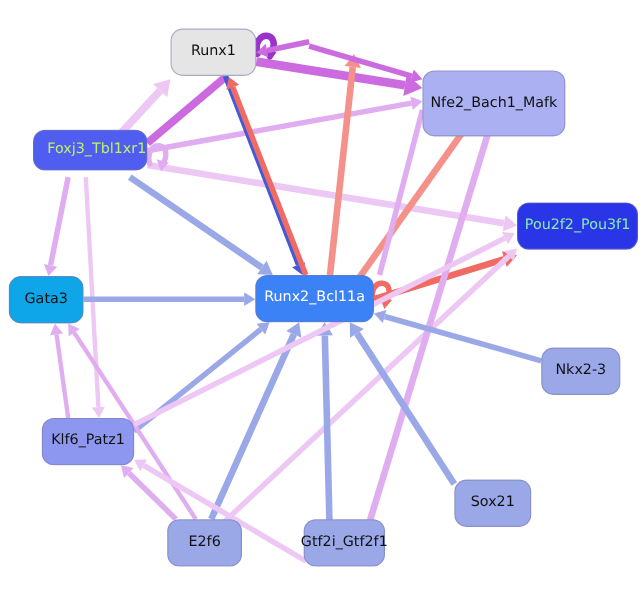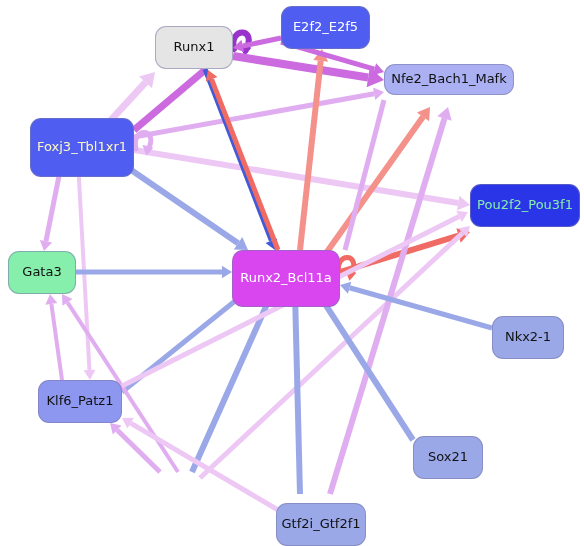--- a/index.html
+++ b/index.html
@@ -168,43 +168,43 @@
         <line x1="384" y1="100" x2="345" y2="250" stroke="#e0aef0" stroke-width="5" stroke-linecap="butt"></line>
       </g>
       <g>
         <line x1="122" y1="386" x2="459.0660801737096" y2="216.49278049067783" stroke="#eec8f5" stroke-width="5" stroke-linecap="butt"></line>
         <polygon points="468,212 461.87406798038324,222.07648038210934 456.258092367036,210.90908059924632" fill="#eec8f5"></polygon>
       </g>
     </svg>
 <div class="node" style="left: 155px; top: 26px; width: 78px; height: 43px; background: #e5e5e5; color: rgb(17, 17, 17);">
       <span>Runx1</span>
     </div>
-    <div class="node" style="left: 281px; top: 6px; width: 89px; height: 43px; background: rgb(79, 94, 240); color: rgb(255, 255, 255);">
-      <span>E2f2_E2f5</span>
-    </div>
-    <div class="node" style="left: 384px; top: 64px; width: 130px; height: 31px; background: rgb(170, 176, 242); color: rgb(17, 17, 17);">
+    <div class="node" style="left: 384px; top: 64px; width: 130px; height: 60px; background: rgb(170, 176, 242); color: rgb(17, 17, 17);">
       <span>Nfe2_Bach1_Mafk</span>
     </div>
-    <div class="node" style="left: 30px; top: 118px; width: 104px; height: 59px; background: rgb(79, 94, 240); color: #fef9c3;">
+    <div class="node" style="left: 30px; top: 118px; width: 104px; height: 37px; background: rgb(79, 94, 240); color: #bef264; justify-content: flex-end;">
       <span>Foxj3_Tbl1xr1</span>
     </div>
     <div class="node" style="left: 470px; top: 184px; width: 110px; height: 43px; background: rgb(43, 53, 232); color: #86efac;">
       <span>Pou2f2_Pou3f1</span>
     </div>
-    <div class="node" style="left: 232px; top: 250px; width: 108px; height: 57px; background: #d946ef; color: rgb(255, 255, 255);">
+    <div class="node" style="left: 232px; top: 250px; width: 108px; height: 43px; background: #3b82f6; color: rgb(255, 255, 255);">
       <span>Runx2_Bcl11a</span>
     </div>
-    <div class="node" style="left: 8px; top: 251px; width: 68px; height: 43px; background: #86efac; color: rgb(17, 17, 17);">
+    <div class="node" style="left: 8px; top: 251px; width: 68px; height: 43px; background: #0ea5e9; color: rgb(17, 17, 17);">
       <span>Gata3</span>
     </div>
     <div class="node" style="left: 492px; top: 316px; width: 72px; height: 43px; background: rgb(154, 168, 232); color: rgb(17, 17, 17);">
-      <span>Nkx2-1</span>
+      <span>Nkx2-3</span>
     </div>
     <div class="node" style="left: 38px; top: 380px; width: 84px; height: 43px; background: rgb(142, 151, 240); color: rgb(17, 17, 17);">
       <span>Klf6_Patz1</span>
     </div>
     <div class="node" style="left: 413px; top: 436px; width: 70px; height: 43px; background: rgb(154, 168, 232); color: rgb(17, 17, 17);">
       <span>Sox21</span>
     </div>
-    <div class="node" style="left: 276px; top: 503px; width: 90px; height: 43px; background: rgb(154, 168, 232); color: rgb(17, 17, 17);">
+    <div class="node" style="left: 152px; top: 472px; width: 68px; height: 43px; background: rgb(154, 168, 232); color: rgb(17, 17, 17);">
+      <span>E2f6</span>
+    </div>
+    <div class="node" style="left: 276px; top: 472px; width: 74px; height: 43px; background: rgb(154, 168, 232); color: rgb(17, 17, 17);">
       <span>Gtf2i_Gtf2f1</span>
     </div>
   </div>
 
 </body></html>

